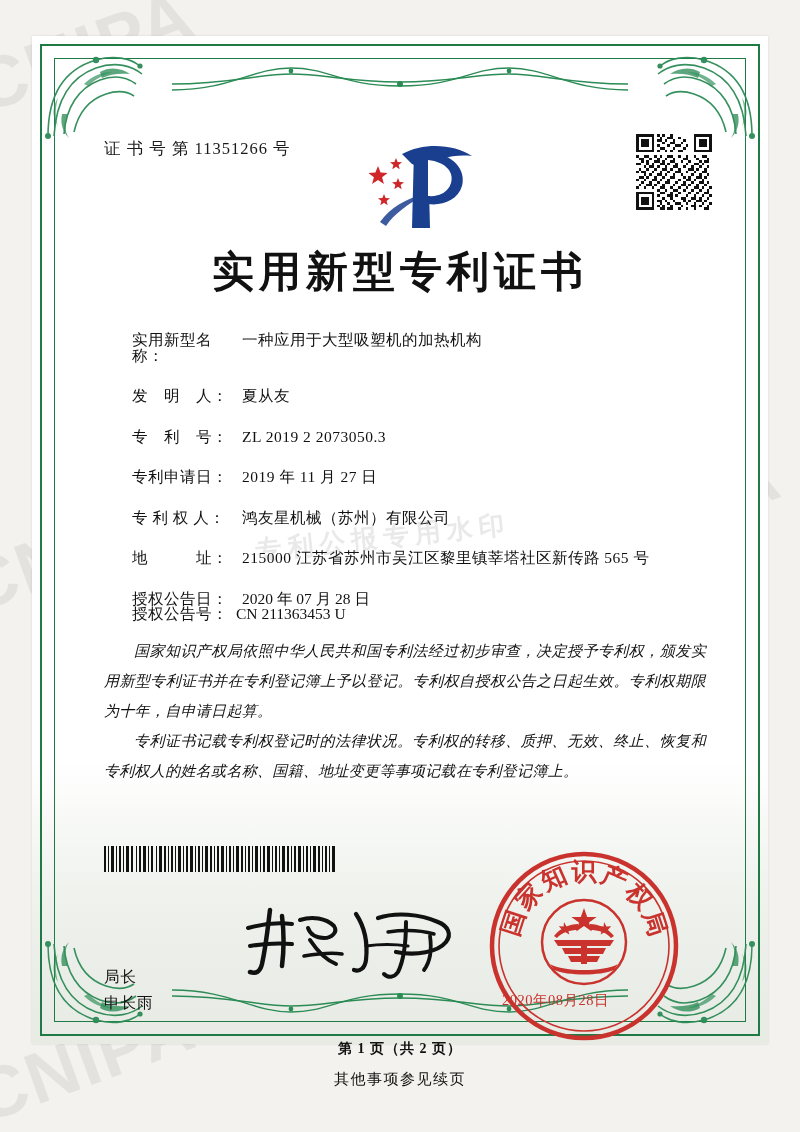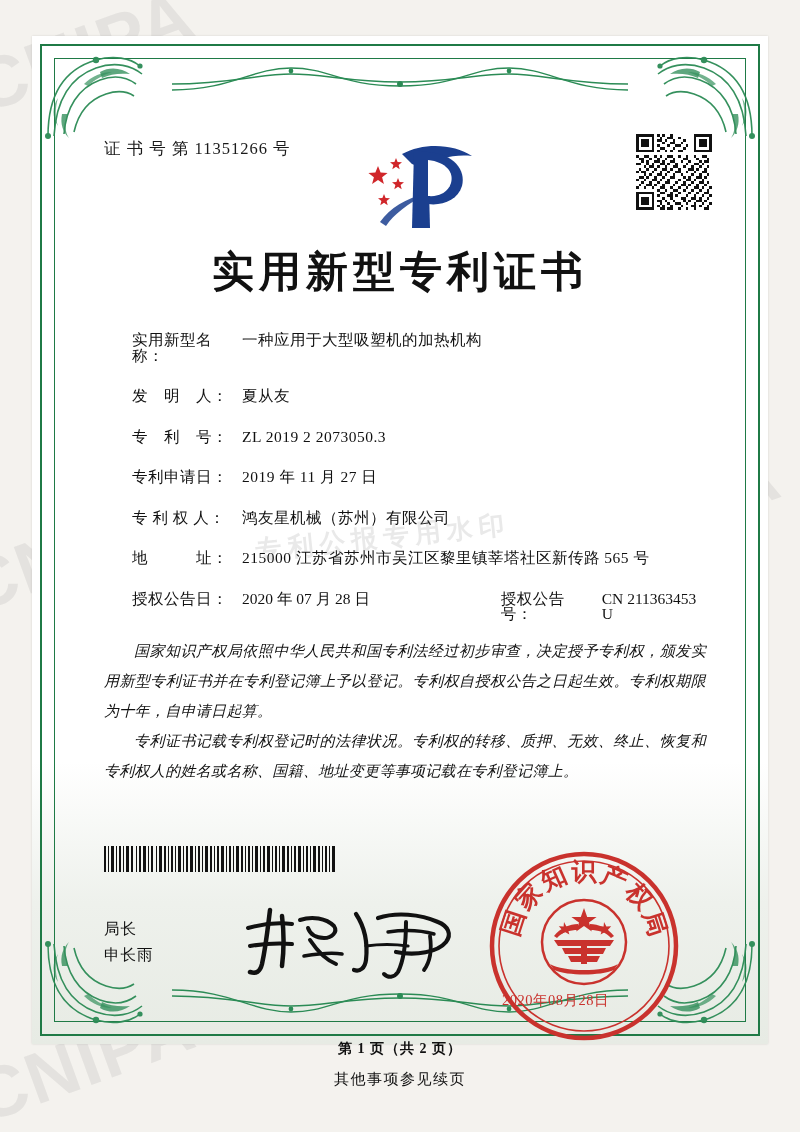--- a/index.html
+++ b/index.html
@@ -160,21 +160,21 @@
     margin-bottom: 25px;
   }
   .lbl {
     width: 110px;
     flex: 0 0 110px;
     letter-spacing: 0.5px;
   }
   .val { flex: 1; letter-spacing: 0.5px; }
   .val.mono { font-family: "Liberation Serif", serif; }
 
-  .row-split { display: flex; align-items: baseline; }
+  .row-split { display: flex; align-items: baseline; flex-direction: column; }
   .split-left { display: flex; align-items: baseline; width: 380px; }
   .split-right { display: flex; align-items: baseline; }
   .lbl2 { letter-spacing: 0.5px; margin-right: 8px; }
 
   .para {
     position: absolute;
     left: 72px;
     right: 62px;
     top: 600px;
     font-size: 15px;
@@ -192,21 +192,21 @@
     top: 810px;
     width: 232px;
     height: 26px;
   }
   .barcode svg { width: 100%; height: 100%; display: block; }
 
   
   .sig-labels {
     position: absolute;
     left: 72px;
-    top: 880px;
+    top: 928px;
     font-size: 15.5px;
     line-height: 1.7;
     color: #111;
     letter-spacing: 1px;
   }
   .sig-hand {
     position: absolute;
     left: 206px;
     top: 866px;
     width: 230px;

